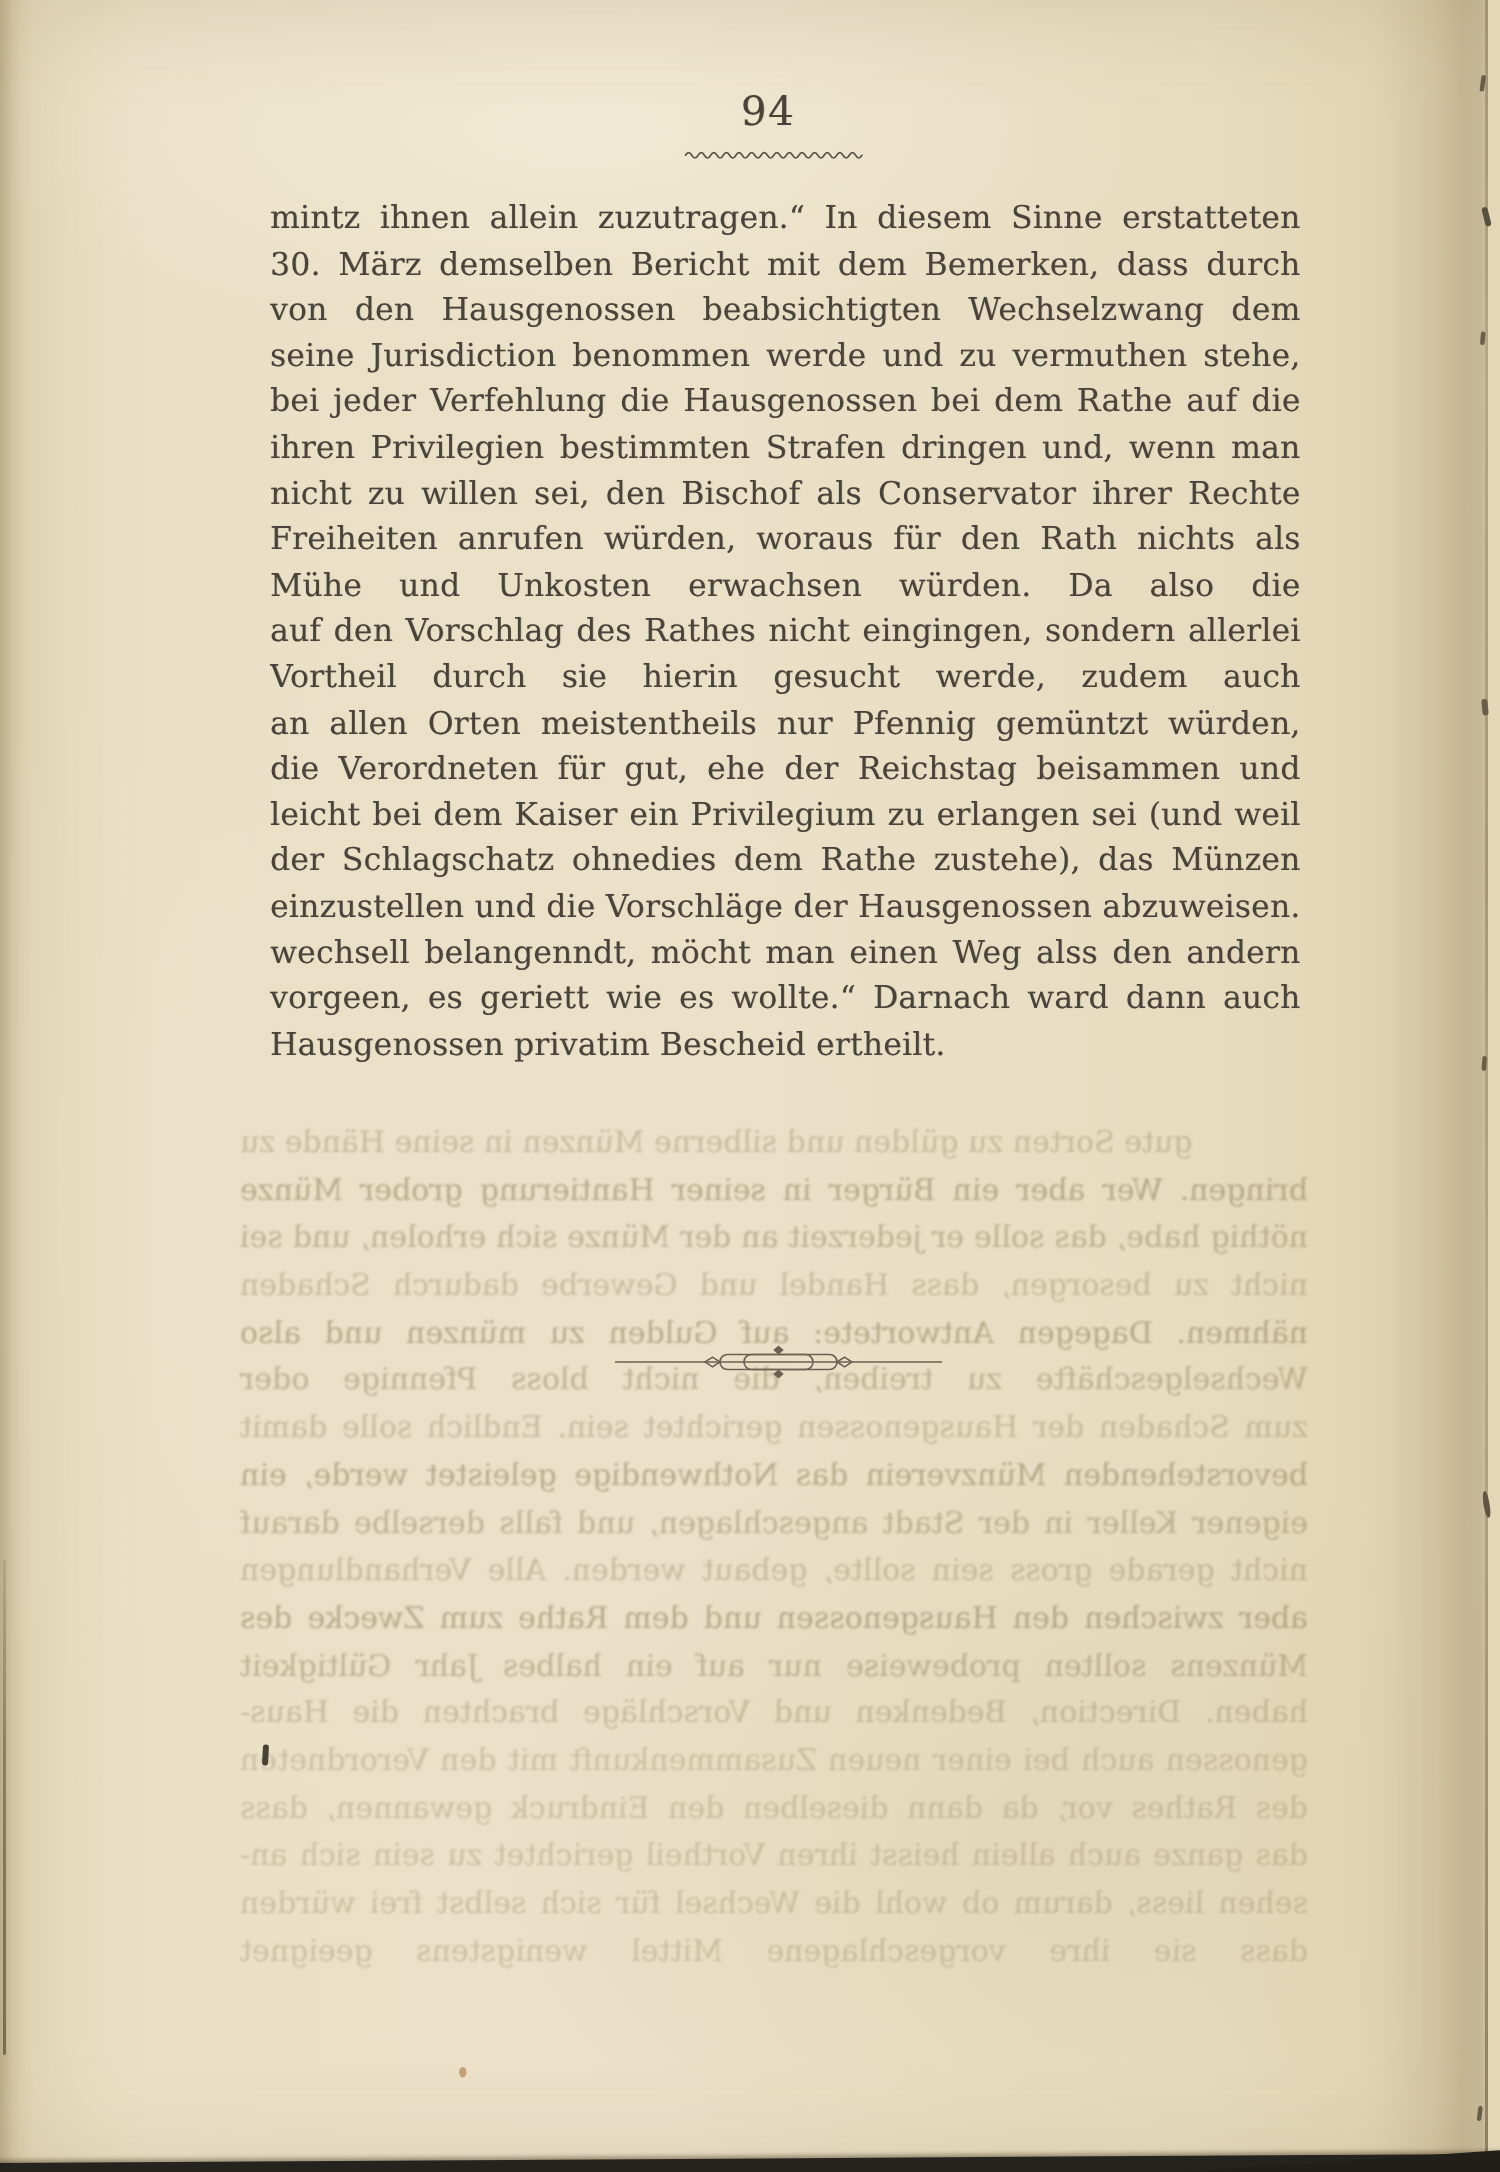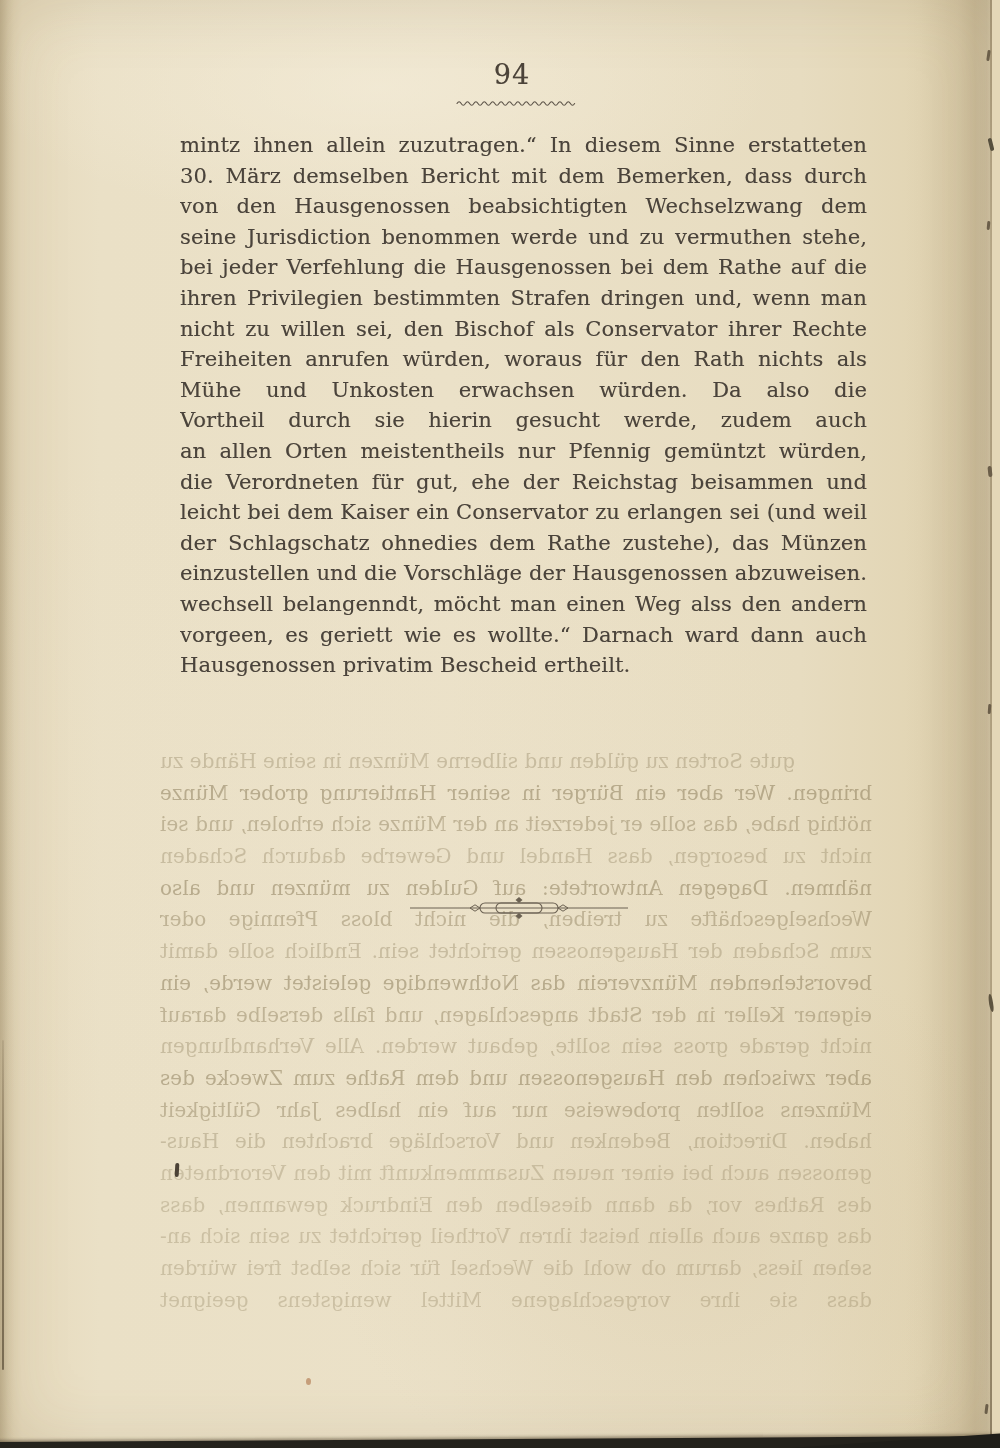--- a/index.html
+++ b/index.html
@@ -120,24 +120,25 @@
   <div class="body-text" id="body-lines">
       <div class="bline">mintz ihnen allein zuzutragen.“ In diesem Sinne erstatteten auch die</div>
       <div class="bline">30. März demselben Bericht mit dem Bemerken, dass durch den</div>
       <div class="bline">von den Hausgenossen beabsichtigten Wechselzwang dem Rath</div>
       <div class="bline">seine Jurisdiction benommen werde und zu vermuthen stehe, dass</div>
       <div class="bline">bei jeder Verfehlung die Hausgenossen bei dem Rathe auf die in</div>
       <div class="bline">ihren Privilegien bestimmten Strafen dringen und, wenn man ihnen</div>
       <div class="bline">nicht zu willen sei, den Bischof als Conservator ihrer Rechte und</div>
       <div class="bline">Freiheiten anrufen würden, woraus für den Rath nichts als grosse</div>
       <div class="bline">Mühe und Unkosten erwachsen würden. Da also die Hausgenossen</div>
+      <div class="bline">auf den Vorschlag des Rathes nicht eingingen, sondern allerlei</div>
       <div class="bline">Vortheil durch sie hierin gesucht werde, zudem auch gegenwärtig</div>
       <div class="bline">an allen Orten meistentheils nur Pfennig gemüntzt würden, hielten</div>
       <div class="bline">die Verordneten für gut, ehe der Reichstag beisammen und viel-</div>
-      <div class="bline">leicht bei dem Kaiser ein Conservator zu erlangen sei (und weil</div>
+      <div class="bline">leicht bei dem Kaiser ein Privilegium zu erlangen sei (und weil</div>
       <div class="bline">der Schlagschatz ohnedies dem Rathe zustehe), das Münzen vorläufig</div>
       <div class="bline">einzustellen und die Vorschläge der Hausgenossen abzuweisen. „Den</div>
       <div class="bline">wechsell belangenndt, möcht man einen Weg alss den andern lassen</div>
       <div class="bline">vorgeen, es geriett wie es wollte.“ Darnach ward dann auch den</div>
       <div class="bline last">Hausgenossen privatim Bescheid ertheilt.</div>
     </div>
 
   <div class="bleedthrough" id="bleed-lines">
       <div class="btline bt-short">gute Sorten zu gülden und silberne Münzen in seine Hände zu</div>
       <div class="btline">bringen. Wer aber ein Bürger in seiner Hantierung grober Münze</div>

